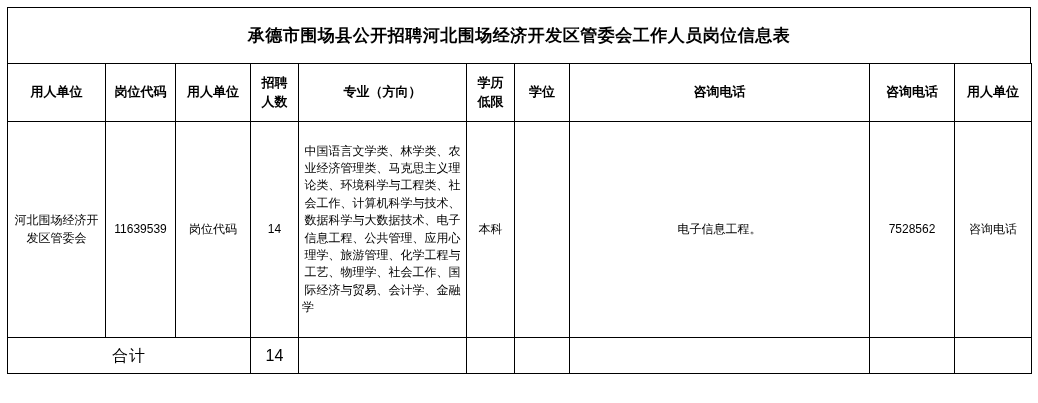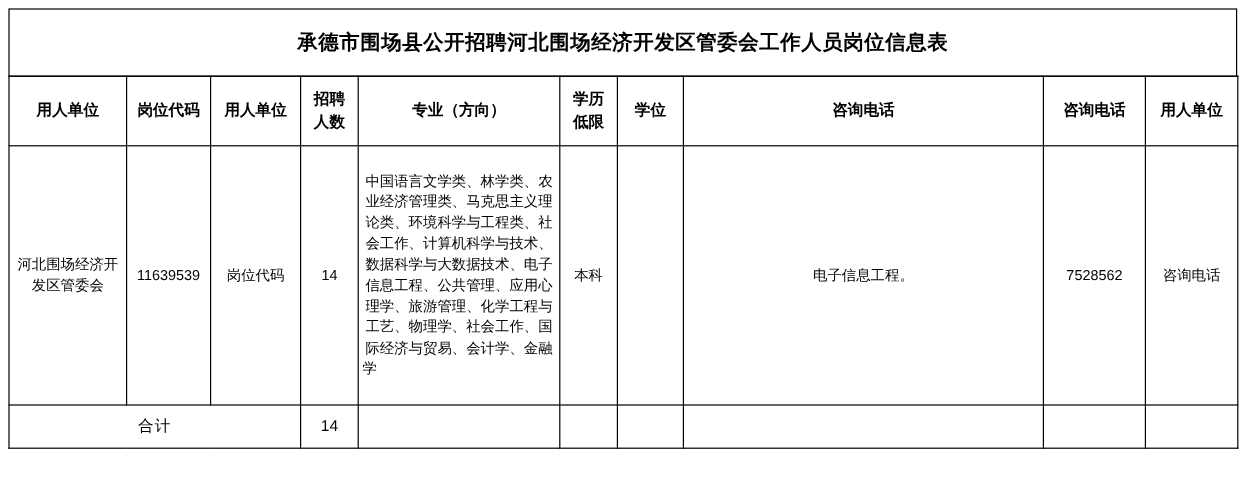--- a/index.html
+++ b/index.html
@@ -87,21 +87,21 @@
   }
   td.unit-name {
     font-size: 12px;
     line-height: 1.5;
     padding-left: 5px;
     padding-right: 5px;
     text-align: left;
   }
   tr.total-row td {
     height: 36px;
-    font-size: 13px;
+    font-size: 16px;
   }
   .total-label {
     letter-spacing: 1px;
   }
 </style>
 </head>
 <body>
 
 <div class="page">
 

